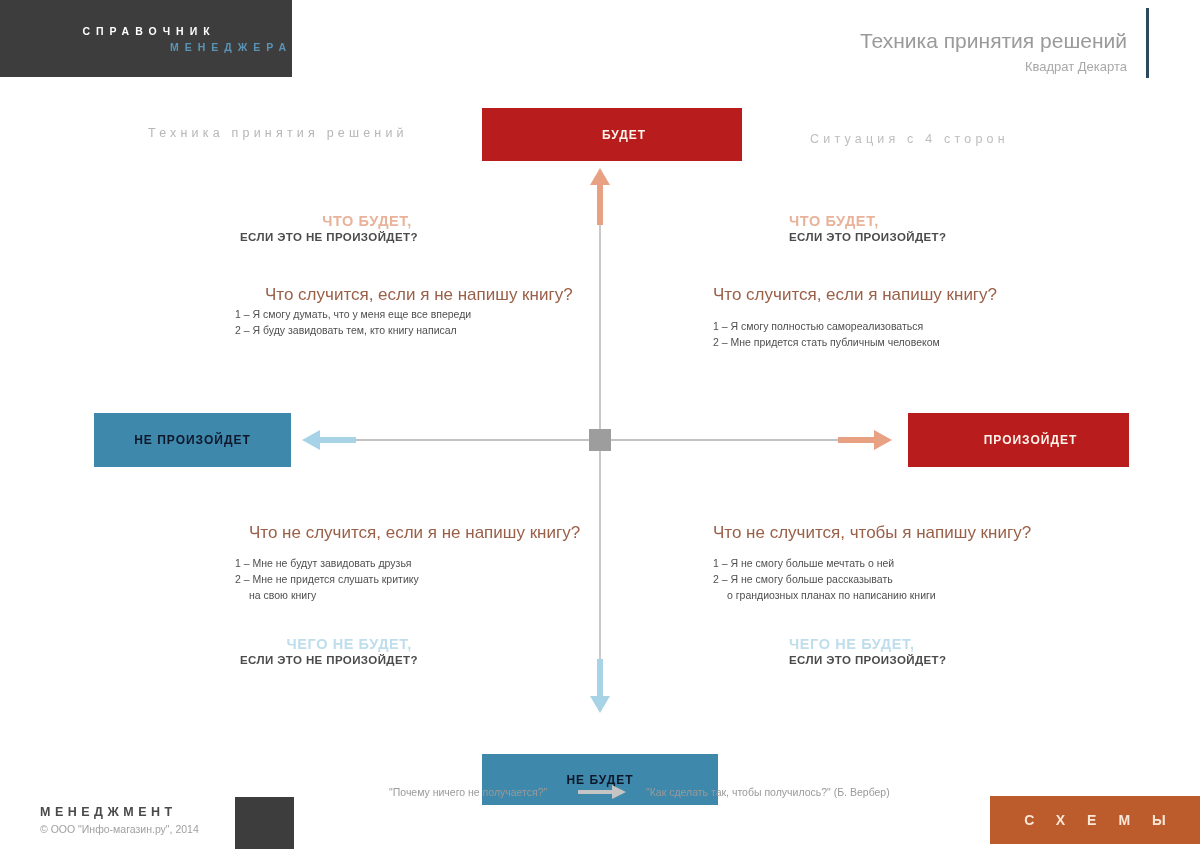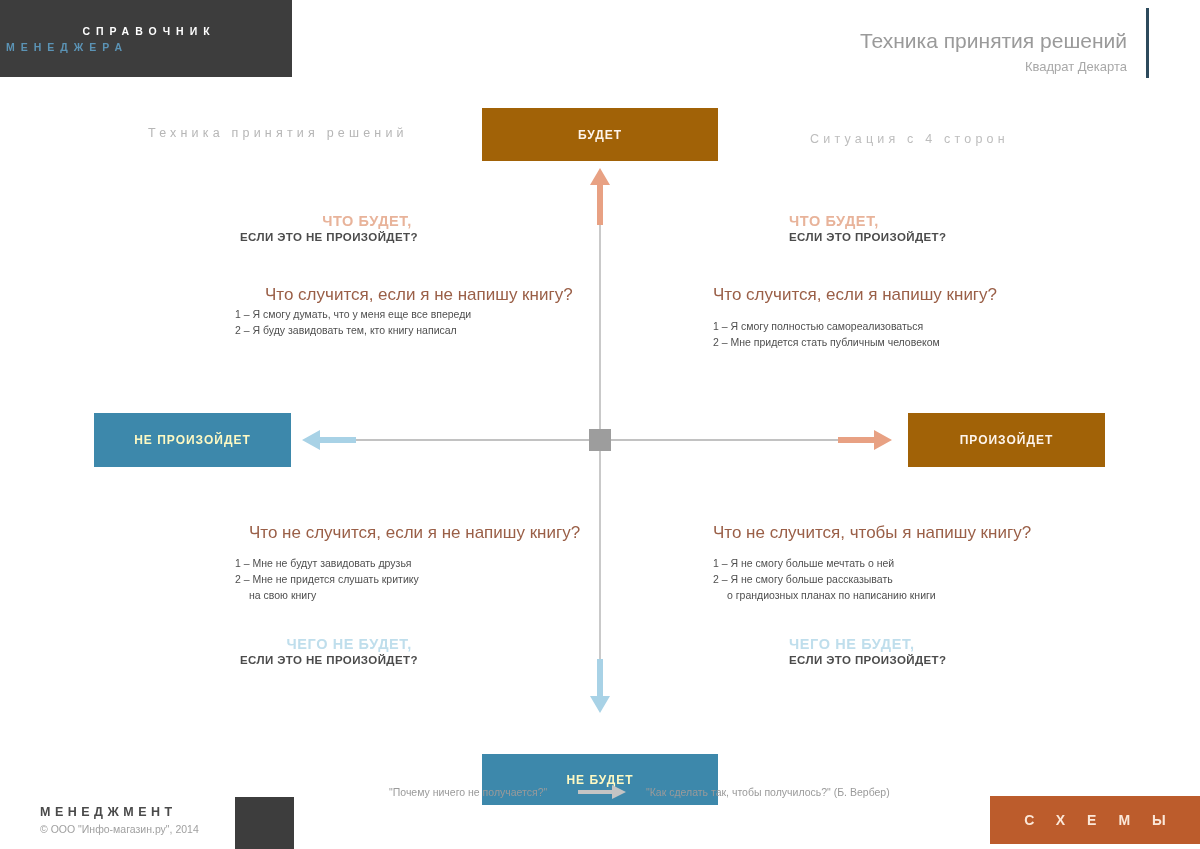--- a/index.html
+++ b/index.html
@@ -33,21 +33,21 @@
     text-align: center;
     color: #ffffff;
     font-size: 10.5px;
     font-weight: bold;
     letter-spacing: 6px;
     text-indent: 6px;
   }
   .logo-line2 {
     position: absolute;
     left: 0; right: 0; top: 41px;
-    text-align: left;
+    text-align: right;
     color: #5b93b5;
     font-size: 10.5px;
     font-weight: bold;
     letter-spacing: 6px;
     text-indent: 6px;
   }
   .header-title {
     position: absolute;
     right: 73px; top: 29px;
     text-align: right;
@@ -93,22 +93,22 @@
   .box {
     position: absolute;
     display: flex;
     align-items: center;
     justify-content: center;
     color: #fdf4ec;
     font-size: 12px;
     font-weight: bold;
     letter-spacing: 1px;
   }
-  .box.orange { background: #a16207; }
-  .box.blue   { background: #3d88ab; color: #fef9c3; }
+  .box.orange { background: #b91c1c; padding-left: 24px; }
+  .box.blue   { background: #3d88ab; color: #0f172a; }
 
   #box-top    { left: 482px; top: 108px;  width: 236px; height: 53px; }
   #box-bottom { left: 482px; top: 718px;  width: 236px; height: 51px; margin-top: 36px; }
   #box-left   { left: 94px;  top: 413px;  width: 197px; height: 54px; }
   #box-right  { left: 908px; top: 413px;  width: 197px; height: 54px; }
 
   
   .axis-v {
     position: absolute;
     left: 599px; top: 225px;

